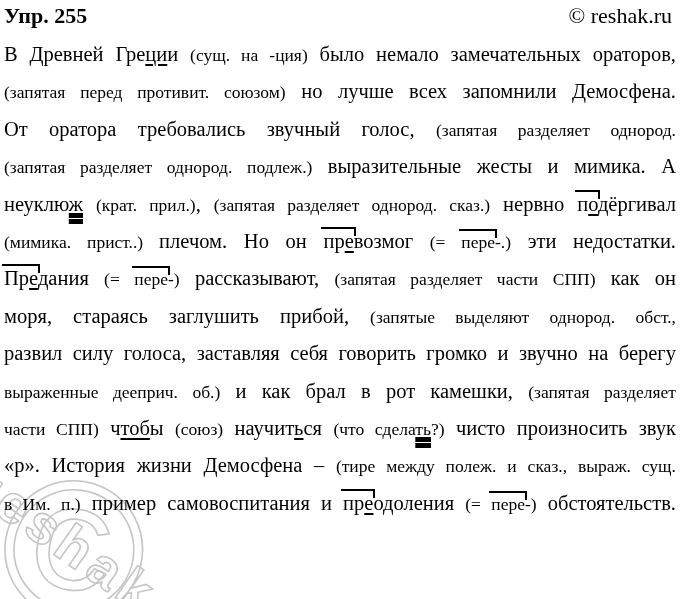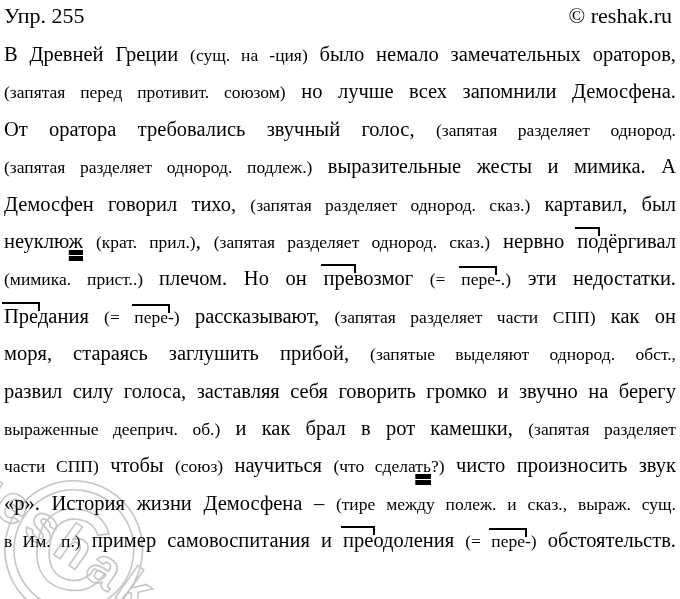--- a/index.html
+++ b/index.html
@@ -10,37 +10,37 @@
     background:#fff;
     font-family:"Liberation Serif","DejaVu Serif",serif;
     color:#000;
   }
   
   .header{
     position:relative;z-index:2;
     display:flex;justify-content:space-between;align-items:flex-start;
     height:34px;padding:3px 8px 0 4px;box-sizing:border-box;
   }
-  .ex-title{font-weight:normal;font-size:22px;line-height:26px;}
+  .ex-title{font-weight:bold;font-size:22px;line-height:26px;}
   .copyright{font-size:22px;line-height:26px;}
   
   .content{
     position:relative;z-index:1;
     padding:2px 4px 0 4px;
   }
   .line{
     height:37.4px;line-height:37.4px;
     text-align:justify;text-align-last:justify;
     white-space:normal;
     font-size:20.5px;
   }
   .seg{}
   .it{font-size:17.5px;}
   
-  .u{text-decoration-thickness:2px;text-underline-offset:3px;}
+  .u{text-decoration:underline;text-decoration-thickness:2px;text-underline-offset:3px;}
   
   .uu{text-decoration:underline double;text-decoration-thickness:4.5px;text-underline-offset:2px;}
   
   .pre{position:relative;}
   .pre::before{
     content:"";position:absolute;left:-2px;right:-2px;top:-3px;height:7px;
     border-top:2.5px solid #000;border-right:2.5px solid #000;
   }
   
   .car{position:relative;}
@@ -83,21 +83,20 @@
   <div class="header">
     <div class="ex-title">Упр. 255</div>
     <div class="copyright">© reshak.ru</div>
   </div>
 
   <div class="content" id="content">
       <div class="line"><span class="seg">В Древней Гре</span><span class="seg u">ци</span><span class="seg">и </span><span class="seg it">(сущ. на -ция)</span><span class="seg"> было немало замечательных ораторов,</span></div>
       <div class="line"><span class="seg it">(запятая перед противит. союзом)</span><span class="seg"> но лучше всех запомнили Демосфена.</span></div>
       <div class="line"><span class="seg">От оратора требовались звучный голос, </span><span class="seg it">(запятая разделяет однород.</span></div>
       <div class="line"><span class="seg it">(запятая разделяет однород. подлеж.)</span><span class="seg"> выразительные жесты и мимика. А</span></div>
-      <div class="line"><span class="seg">Демосфен говорил тихо, </span><span class="seg it">(запятая разделяет однород. сказ.)</span><span class="seg"> картавил, был</span></div>
       <div class="line"><span class="seg">неуклю</span><span class="seg uu">ж</span><span class="seg"> </span><span class="seg it">(крат. прил.)</span><span class="seg">, </span><span class="seg it">(запятая разделяет однород. сказ.)</span><span class="seg"> нервно </span><span class="seg pre"><span class="seg">п</span><span class="seg u">о</span></span><span class="seg">дёргивал</span></div>
       <div class="line"><span class="seg it">(мимика. прист..) </span><span class="seg">плечом. Но он </span><span class="seg pre"><span class="seg">пр</span><span class="seg u">е</span></span><span class="seg">возмог </span><span class="seg it">(= </span><span class="seg it pre">пере</span><span class="seg it">-.)</span><span class="seg"> эти недостатки.</span></div>
       <div class="line"><span class="seg pre"><span class="seg">Пр</span><span class="seg u">е</span></span><span class="seg">дания </span><span class="seg it">(= </span><span class="seg it pre">пере</span><span class="seg it">-)</span><span class="seg"> рассказывают, </span><span class="seg it">(запятая разделяет части СПП)</span><span class="seg"> как он</span></div>
       <div class="line"><span class="seg">моря, стараясь заглушить прибой, </span><span class="seg it">(запятые выделяют однород. обст.,</span></div>
       <div class="line"><span class="seg">развил силу голоса, заставляя себя говорить громко и звучно на берегу</span></div>
       <div class="line"><span class="seg it">выраженные дееприч. об.)</span><span class="seg"> и как брал в рот камешки, </span><span class="seg it">(запятая разделяет</span></div>
       <div class="line"><span class="seg it">части СПП)</span><span class="seg"> ч</span><span class="seg u">тоб</span><span class="seg">ы </span><span class="seg it">(союз)</span><span class="seg"> научит</span><span class="seg u">ь</span><span class="seg">ся </span><span class="seg it">(что сдела</span><span class="seg it uu">ть</span><span class="seg it">?)</span><span class="seg"> чисто произносить звук</span></div>
       <div class="line"><span class="seg">«р». История жизни Демосфена – </span><span class="seg it">(тире между полеж. и сказ., выраж. сущ.</span></div>
       <div class="line"><span class="seg it">в Им. п.)</span><span class="seg"> пример самовоспитания и </span><span class="seg pre"><span class="seg">пр</span><span class="seg u">е</span></span><span class="seg">одоления </span><span class="seg it">(= </span><span class="seg it pre">пере</span><span class="seg it">-)</span><span class="seg"> обстоятельств.</span></div>
     </div>

